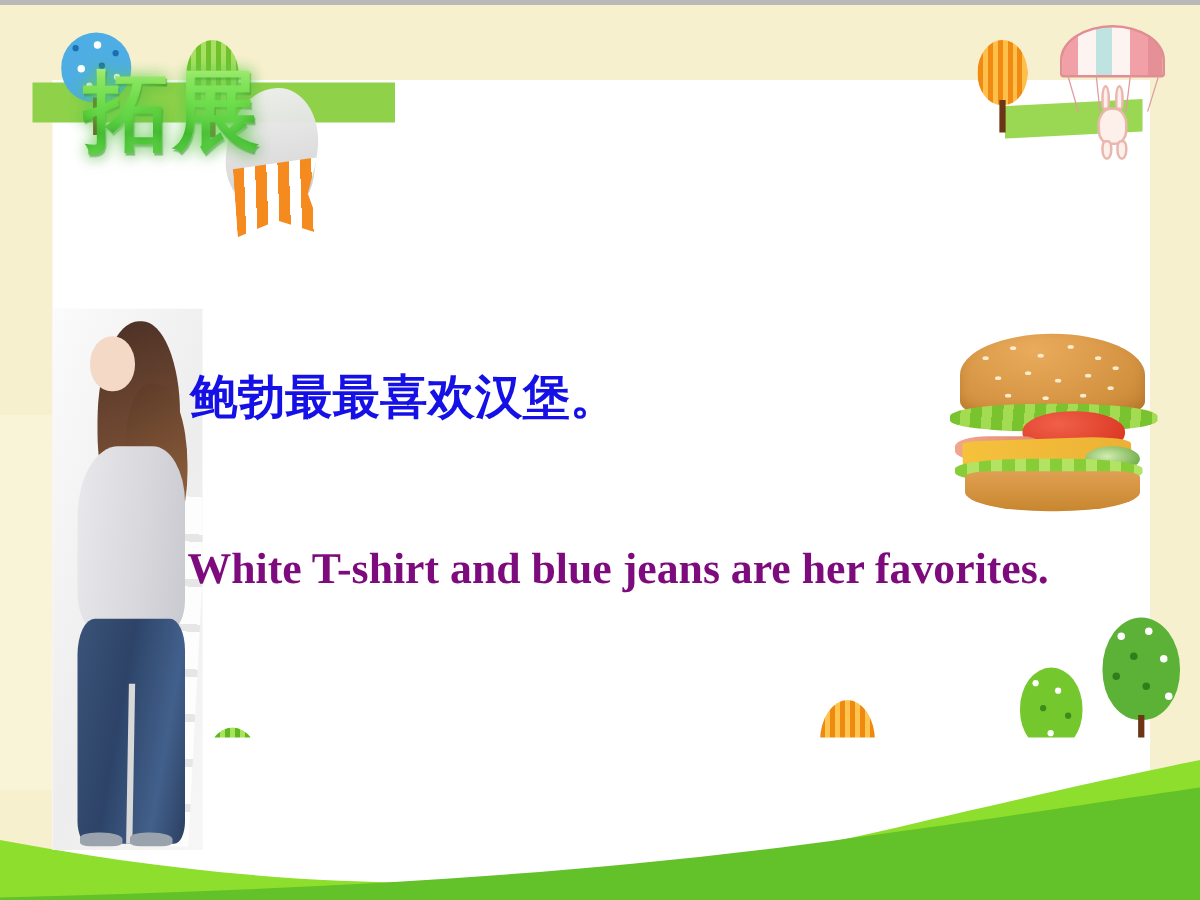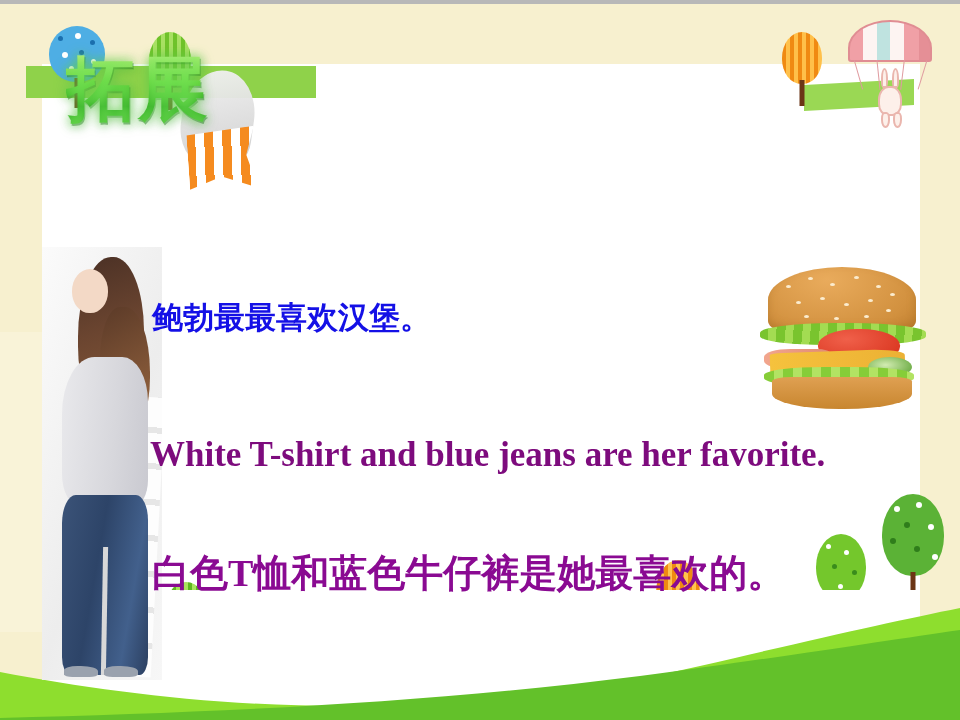--- a/index.html
+++ b/index.html
@@ -377,21 +377,21 @@
     top: 241px;
     color: #1410e6;
     font-size: 34px;
     line-height: 40px;
     font-weight: bold;
   }
   .blue-line-2 {
     left: 152px;
     top: 292px;
     color: #1410e6;
-    font-size: 31px;
+    font-size: 38px;
     line-height: 44px;
     font-weight: bold;
   }
   .purple-line-1 {
     left: 150px;
     top: 424px;
     width: 760px;
     color: #7d0b7d;
     font-size: 35px;
     line-height: 54px;
@@ -544,17 +544,16 @@
   <div class="title-art">
     <div class="ribbon-white"></div>
     <div class="tuozhan">拓展</div>
     <div class="ribbon-orange"></div>
   </div>
 
 
 
   <div class="txt blue-line-2">鲍勃最最喜欢汉堡。</div>
 
-  <div class="txt purple-line-1">White T-shirt and blue jeans are her favorite.</div>
-
-  <div class="txt purple-line-2">白色T恤和蓝色牛仔裤是她最喜欢的。</div>
+  <div class="txt purple-line-1">White T-shirt and blue jeans are her favorites.</div>
+
 
 </div>
 
 </body></html>

